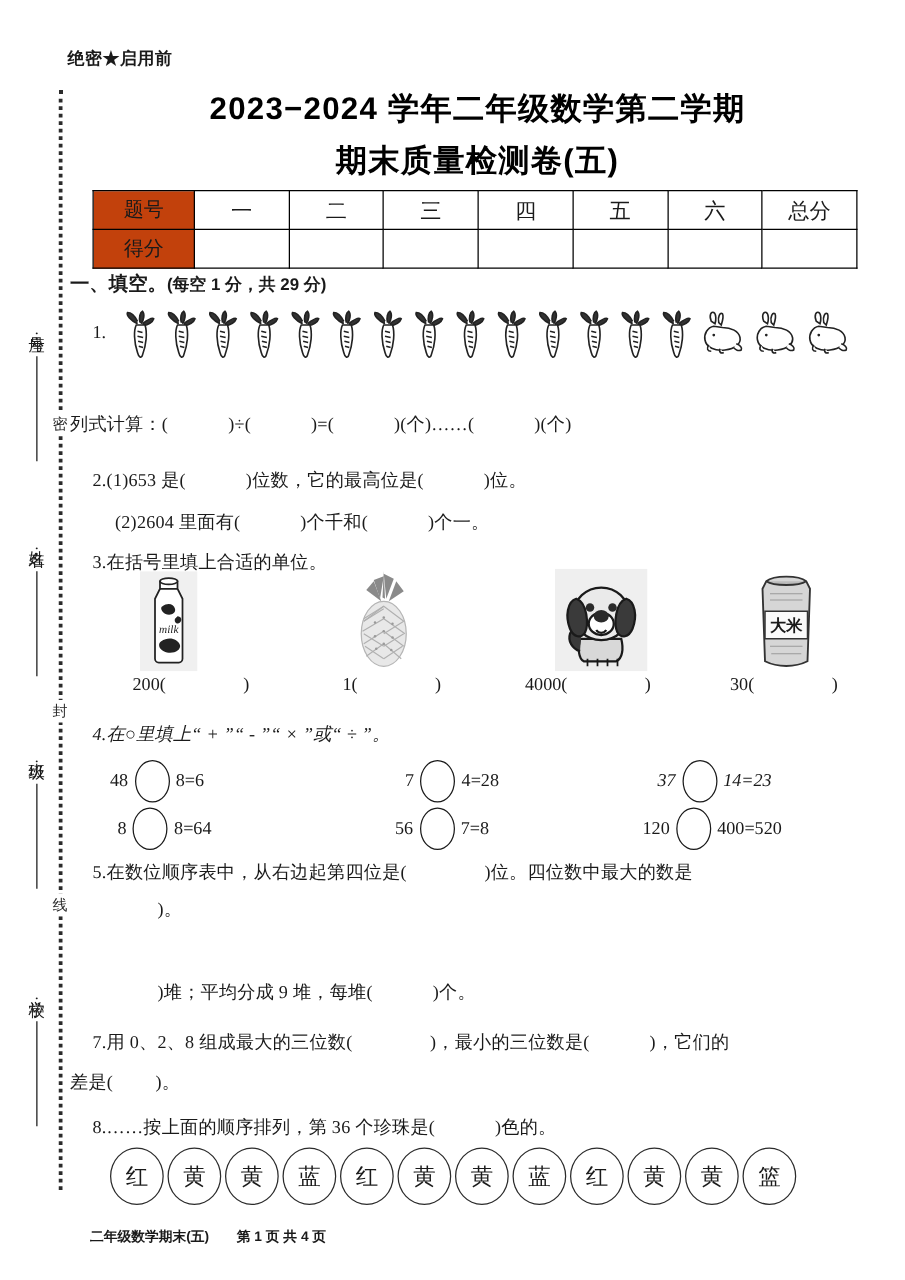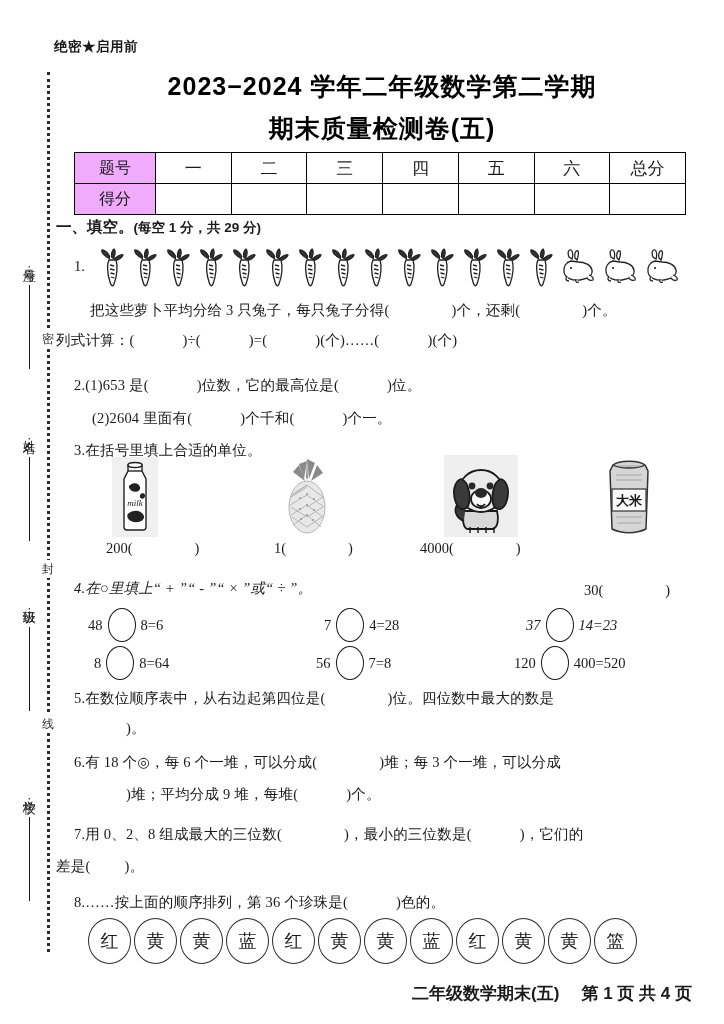--- a/index.html
+++ b/index.html
@@ -109,21 +109,21 @@
   table.score td {
     border: 1px solid #000;
     height: 28px;
     text-align: center;
     vertical-align: middle;
     font-size: 17px;
     font-family: "Liberation Serif", serif;
   }
   table.score td.hd {
     width: 78px;
-    background: #f0abfc;
+    background: #c2410c;
     font-size: 16px;
   }
 
   
   .sec-head {
     position: absolute;
     left: 56px;
     font-size: 15.5px;
     font-weight: bold;
     font-family: "Liberation Sans", sans-serif;
@@ -215,22 +215,22 @@
     font-size: 18px;
     font-family: "Liberation Serif", serif;
     color: #1a1a1a;
   }
 
   
   .footer {
     position: absolute;
     left: 72px; top: 982px;
     width: 620px;
-    text-align: right;
-    font-size: 17px;
+    text-align: left;
+    font-size: 11px;
     font-weight: bold;
     font-family: "Liberation Sans", sans-serif;
   }
   .footer .fsp { display: inline-block; width: 22px; }
 
   svg { display: block; }
 </style>
 </head>
 <body>
 
@@ -482,23 +482,20 @@
             <path d="M17 10 C16 5 18 2 20 3 C21 5 20 9 19 12 Z"></path>
             <path d="M13 13 C8 14 5 19 6 24 C7 30 14 33 22 32 C30 31 35 27 34 22 C33 17 27 14 20 14 Z"></path>
             <path d="M31 27 C34 28 36 30 35 32 C33 33 30 32 29 30"></path>
             <path d="M9 28 C7 31 8 33 11 33 M18 31 C17 34 19 35 21 34"></path>
             <circle cx="13" cy="20" r="1.1" fill="#222" stroke="none"></circle>
           </g>
         </svg>
       </span>
   </div>
 
-  <div class="q" style="left:90px; top:300px;">
-    <span>把这些萝卜平均分给 3 只兔子，每只兔子分得(</span><span class="blank b-lg"></span><span>)个，还剩(</span><span class="blank b-lg"></span><span>)个。</span>
-  </div>
   <div class="q" style="left:56px; top:330px;">
     <span>列式计算：(</span><span class="blank b-md"></span><span>)÷(</span><span class="blank b-md"></span><span>)=(</span><span class="blank b-md"></span><span>)(个)……(</span><span class="blank b-md"></span><span>)(个)</span>
   </div>
 
   <div class="q" style="left:74px; top:375px;">
     <span>2.(1)653 是(</span><span class="blank b-md"></span><span>)位数，它的最高位是(</span><span class="blank b-md"></span><span>)位。</span>
   </div>
   <div class="q" style="left:92px; top:408px;">
     <span>(2)2604 里面有(</span><span class="blank b-md"></span><span>)个千和(</span><span class="blank b-md"></span><span>)个一。</span>
   </div>
@@ -580,21 +577,21 @@
           <path d="M15 20 h26 M15 25 h26 M15 62 h26 M16 68 h24"></path>
         </g>
       </svg>
     </div>
   </div>
 
   <div class="unitline">
     <span class="unitcell" style="left:32px;"><span>200(</span><span class="blank b-lg"></span><span>)</span></span>
     <span class="unitcell" style="left:200px;"><span>1(</span><span class="blank b-lg"></span><span>)</span></span>
     <span class="unitcell" style="left:346px;"><span>4000(</span><span class="blank b-lg"></span><span>)</span></span>
-    <span class="unitcell" style="left:510px;margin-top:42px;"><span>30(</span><span class="blank b-lg"></span><span>)</span></span>
+    <span class="unitcell" style="left:510px;"><span>30(</span><span class="blank b-lg"></span><span>)</span></span>
   </div>
 
   <div class="q" style="left:74px; top:578px;font-style:italic;">4.在○里填上“ + ”“ - ”“ × ”或“ ÷ ”。</div>
 
   <div class="eqgrid">
     <div class="eq" style="left:14px; top:0px;">
       <span>48</span>
         <span class="opcircle"></span>
         <span>8=6</span>
     </div>
@@ -625,23 +622,20 @@
     </div>
   </div>
 
   <div class="q" style="left:74px; top:688px;">
     <span>5.在数位顺序表中，从右边起第四位是(</span><span class="blank b-lg"></span><span>)位。四位数中最大的数是</span>
   </div>
   <div class="q" style="left:92px; top:718px;">
     <span class="blank b-sm"></span><span>)。</span>
   </div>
 
-  <div class="q" style="left:74px; top:752px;">
-    <span>6.有 18 个◎，每 6 个一堆，可以分成(</span><span class="blank b-lg"></span><span>)堆；每 3 个一堆，可以分成</span>
-  </div>
   <div class="q" style="left:92px; top:784px;">
     <span class="blank b-sm"></span><span>)堆；平均分成 9 堆，每堆(</span><span class="blank b-md"></span><span>)个。</span>
   </div>
 
   <div class="q" style="left:74px; top:824px;">
     <span>7.用 0、2、8 组成最大的三位数(</span><span class="blank b-lg"></span><span>)，最小的三位数是(</span><span class="blank b-md"></span><span>)，它们的</span>
   </div>
   <div class="q" style="left:56px; top:856px;">
     <span>差是(</span><span class="blank b-sm"></span><span>)。</span>
   </div>

